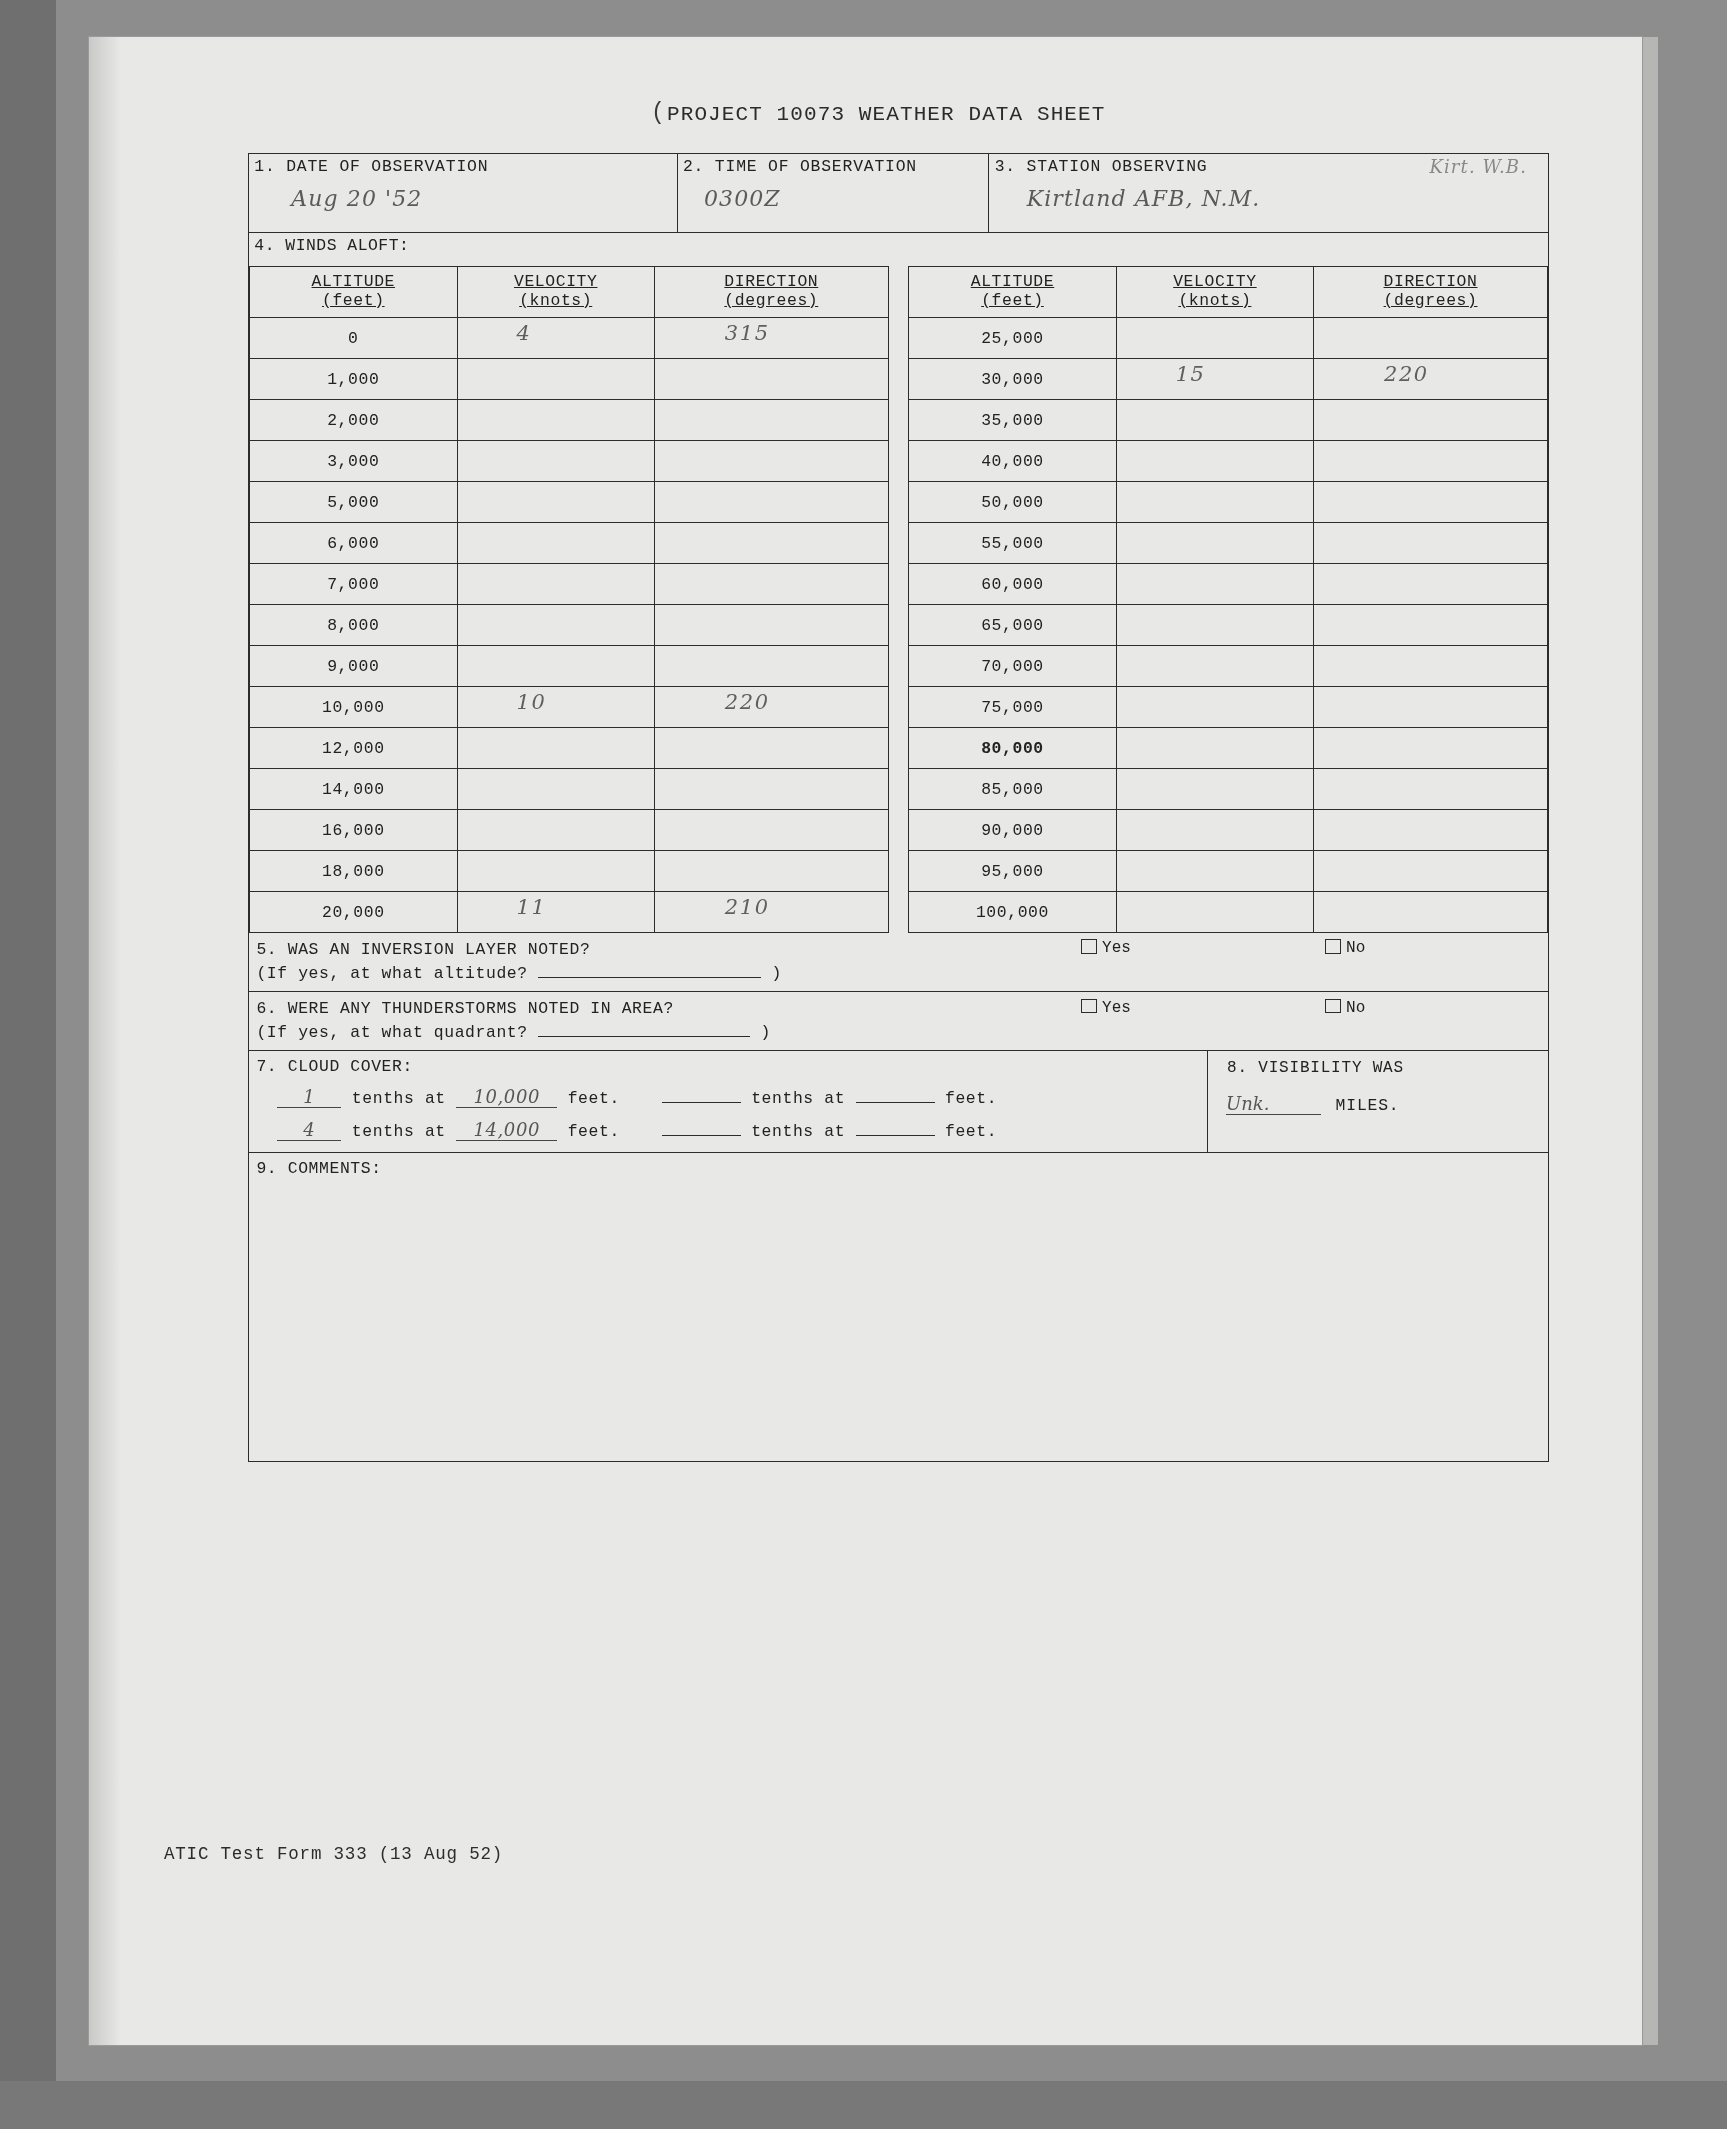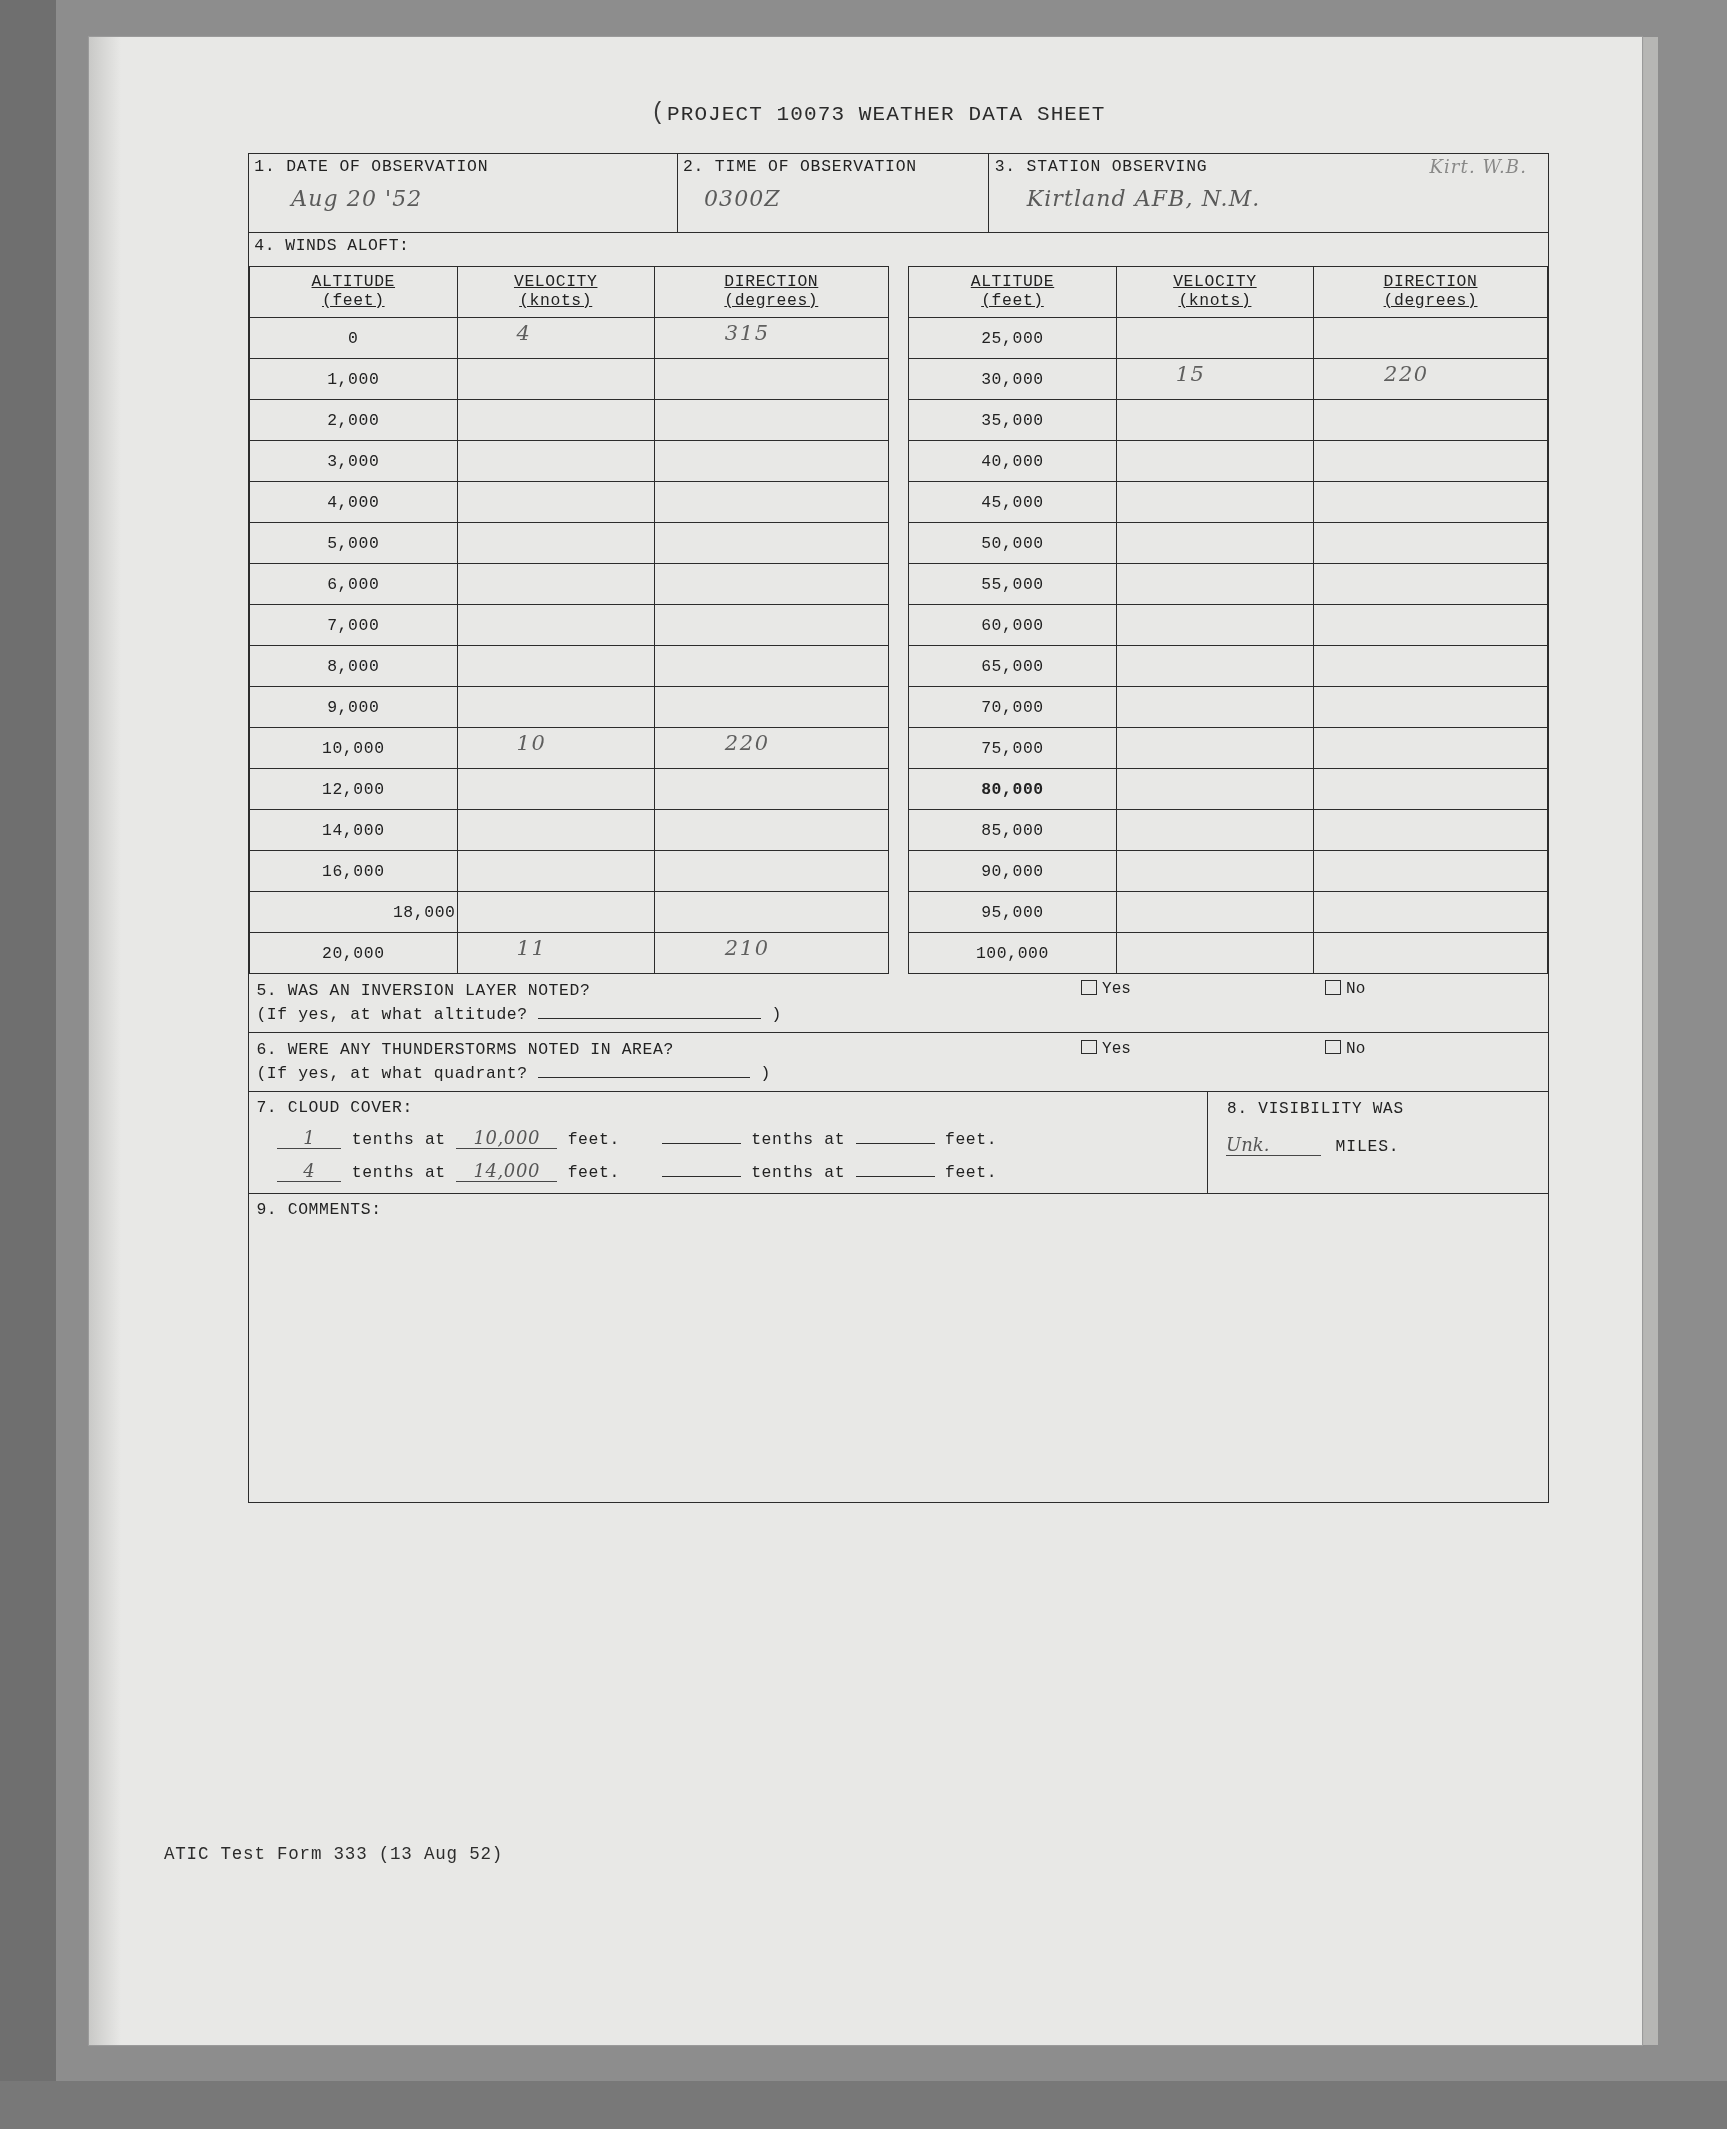--- a/index.html
+++ b/index.html
@@ -328,37 +328,20 @@
             <td class="gap-col"></td>
             <td class="col-alt" style="text-align: center;"><span>40,000</span></td>
             <td class="col-vel">
               <span class="hw" style="left: 30%; top: 3.2px; font-size: 21px;"></span>
             </td>
             <td class="col-dir">
               <span class="hw" style="left: 30%; top: 3.2px; font-size: 21px;"></span>
             </td>
           </tr>
           <tr>
-            <td class="col-alt" style="text-align: center;"><span>4,000</span></td>
-            <td class="col-vel">
-              <span class="hw" style="left: 30%; top: 3.2px; font-size: 21px;"></span>
-            </td>
-            <td class="col-dir">
-              <span class="hw" style="left: 30%; top: 3.2px; font-size: 21px;"></span>
-            </td>
-            <td class="gap-col"></td>
-            <td class="col-alt" style="text-align: center;"><span>45,000</span></td>
-            <td class="col-vel">
-              <span class="hw" style="left: 30%; top: 3.2px; font-size: 21px;"></span>
-            </td>
-            <td class="col-dir">
-              <span class="hw" style="left: 30%; top: 3.2px; font-size: 21px;"></span>
-            </td>
-          </tr>
-          <tr>
             <td class="col-alt" style="text-align: center;"><span>5,000</span></td>
             <td class="col-vel">
               <span class="hw" style="left: 30%; top: 3.2px; font-size: 21px;"></span>
             </td>
             <td class="col-dir">
               <span class="hw" style="left: 30%; top: 3.2px; font-size: 21px;"></span>
             </td>
             <td class="gap-col"></td>
             <td class="col-alt" style="text-align: center;"><span>50,000</span></td>
             <td class="col-vel">
@@ -498,21 +481,21 @@
             <td class="gap-col"></td>
             <td class="col-alt" style="text-align: center;"><span>90,000</span></td>
             <td class="col-vel">
               <span class="hw" style="left: 30%; top: 3.2px; font-size: 21px;"></span>
             </td>
             <td class="col-dir">
               <span class="hw" style="left: 30%; top: 3.2px; font-size: 21px;"></span>
             </td>
           </tr>
           <tr>
-            <td class="col-alt" style="text-align: right;"><span>18,000</span></td>
+            <td class="col-alt" style="text-align: center;"><span>18,000</span></td>
             <td class="col-vel">
               <span class="hw" style="left: 30%; top: 3.2px; font-size: 21px;"></span>
             </td>
             <td class="col-dir">
               <span class="hw" style="left: 30%; top: 3.2px; font-size: 21px;"></span>
             </td>
             <td class="gap-col"></td>
             <td class="col-alt" style="text-align: center;"><span>95,000</span></td>
             <td class="col-vel">
               <span class="hw" style="left: 30%; top: 3.2px; font-size: 21px;"></span>

